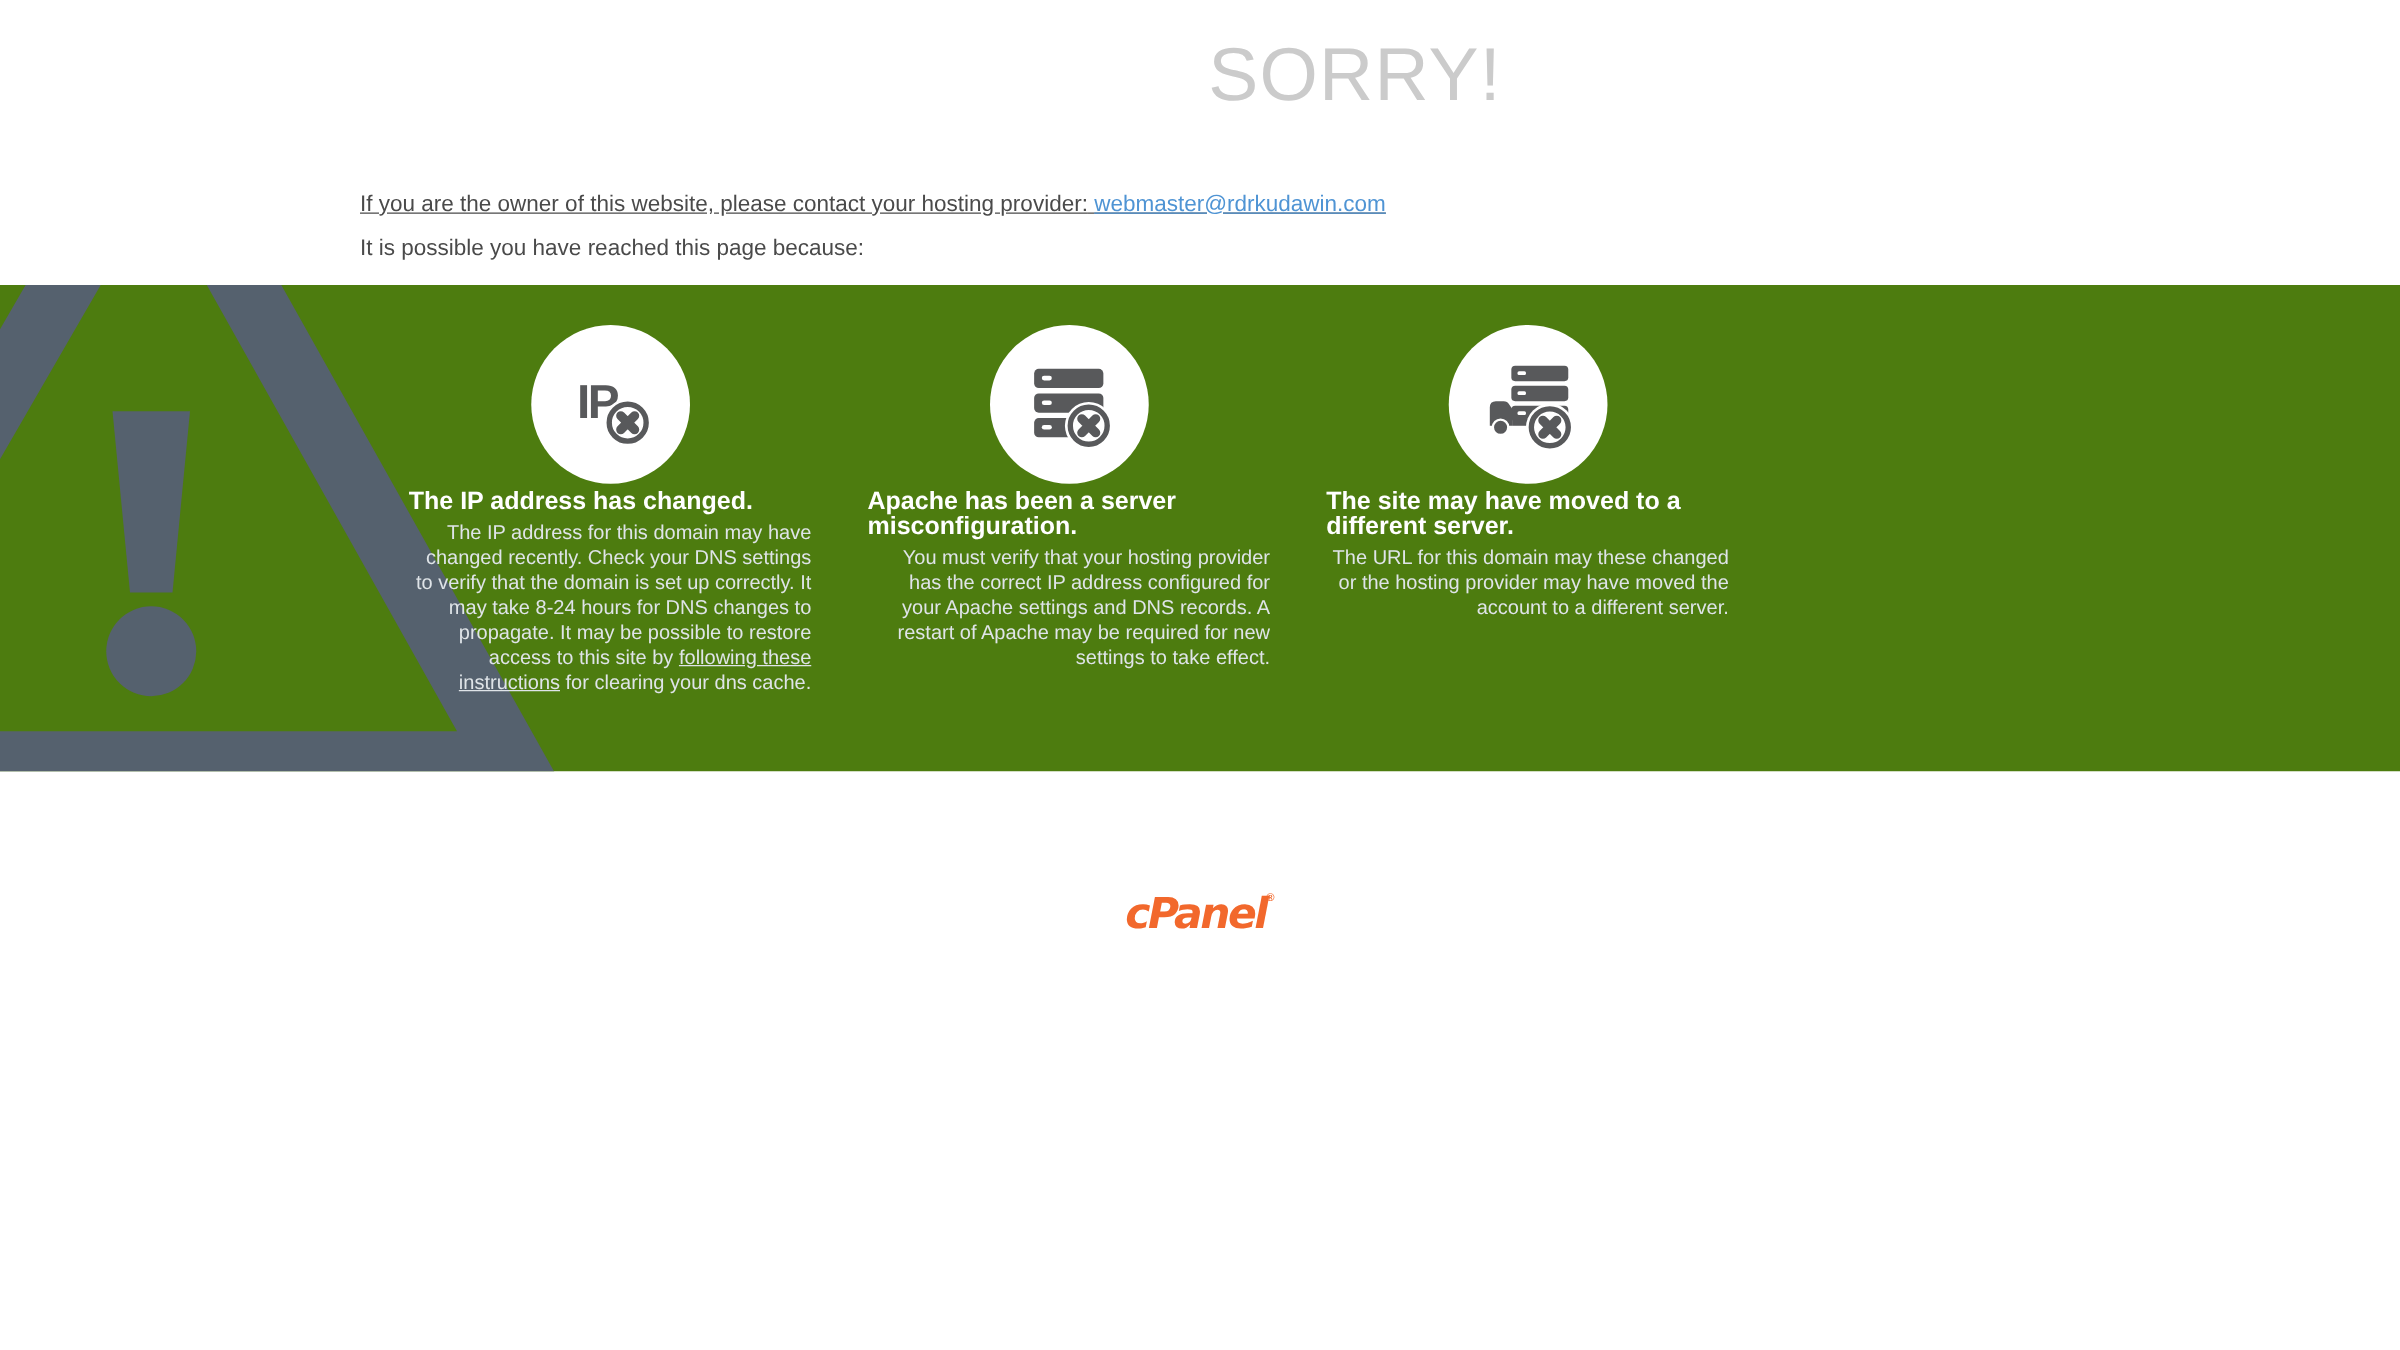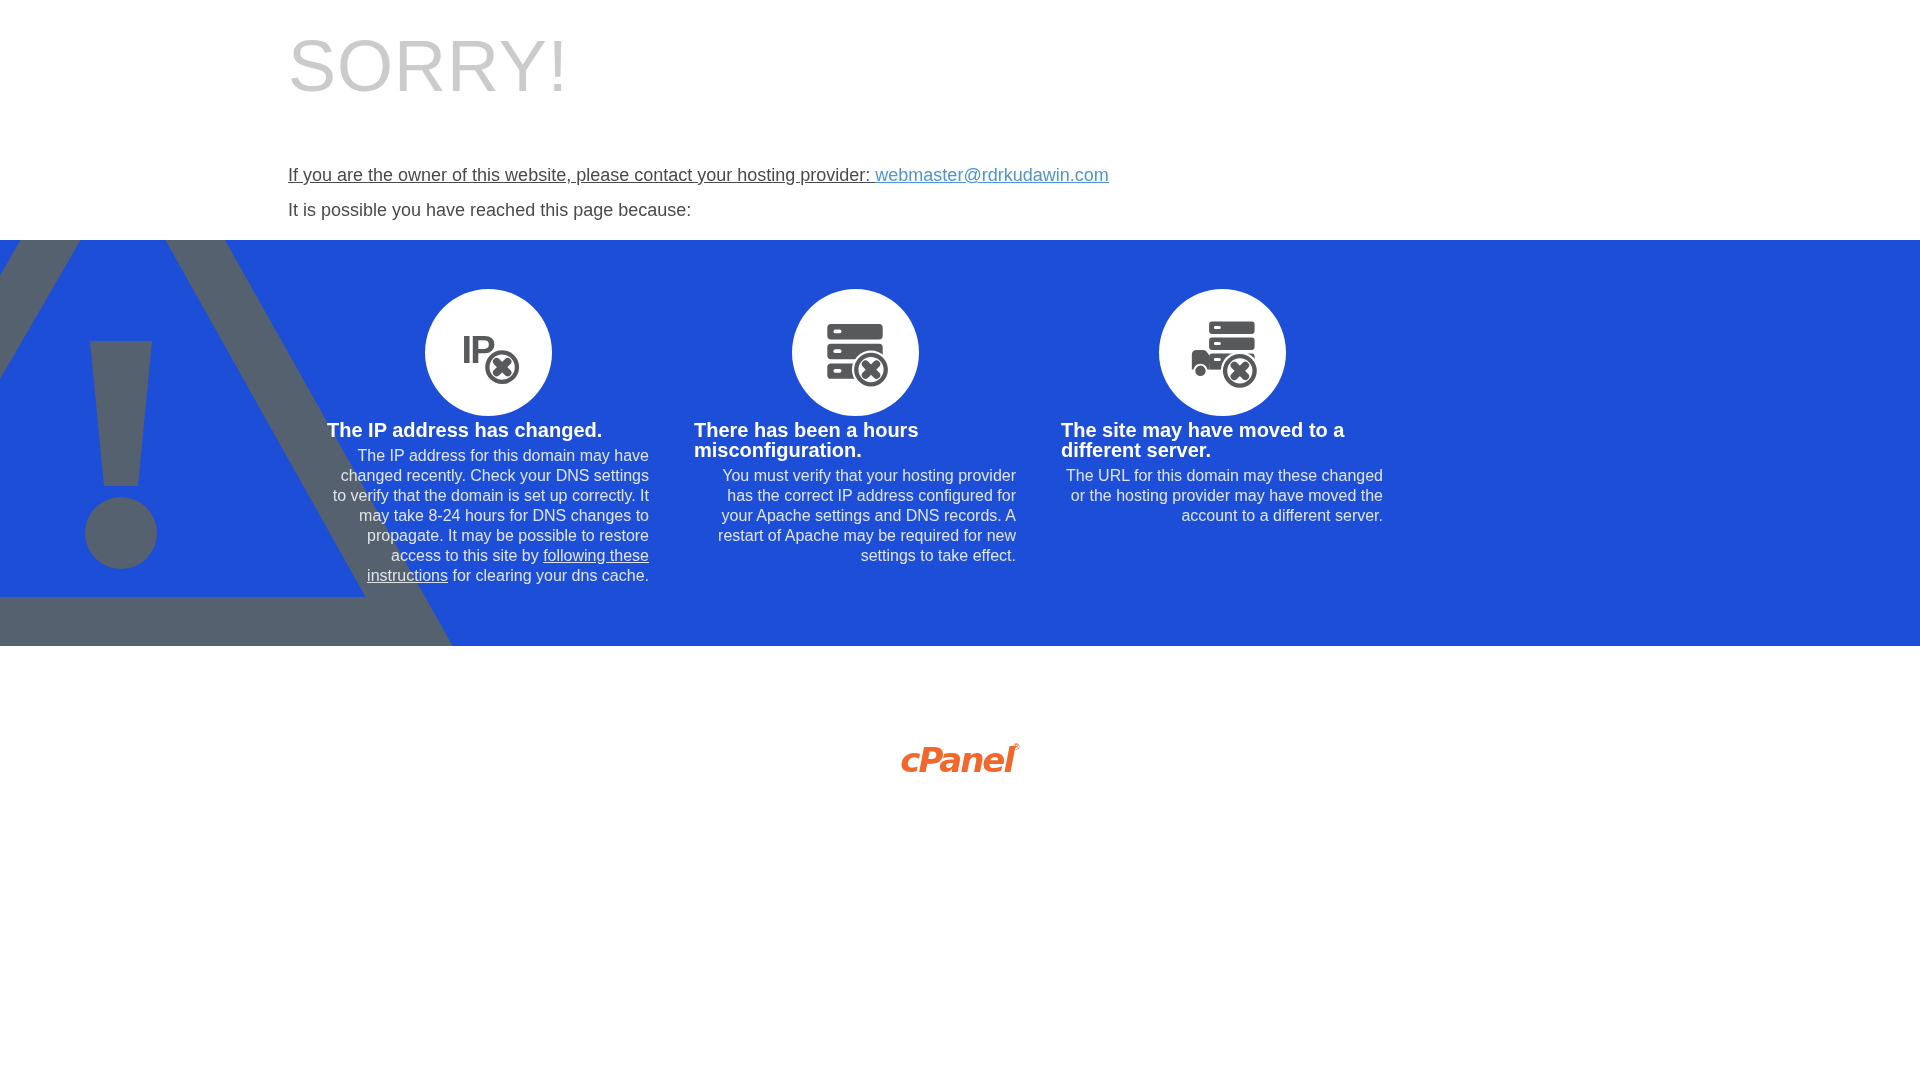--- a/index.html
+++ b/index.html
@@ -12,25 +12,26 @@
     overflow: hidden;
     position: relative;
   }
 
   
   .top-section {
     padding: 30px 40px 18px 288px;
   }
   .top-section h1 {
     margin: 0;
-    font-size: 72px;
+    font-size: 60px;
     line-height: 1;
     font-weight: 400;
     letter-spacing: 1px;
     color: #cbcbcb;
+    text-align: center;
   }
   .contact-line {
     margin: 62px 0 0 0;
     font-size: 18px;
     line-height: 23px;
     color: #4a4a4a;
     text-decoration: underline;
   }
   .email-link {
     color: #4f94d4;
@@ -39,22 +40,22 @@
   .reason-line {
     margin: 12px 0 0 0;
     font-size: 18px;
     line-height: 23px;
     color: #4a4a4a;
   }
 
   
   .band {
     position: relative;
-    background: #1d4ed8;
-    padding: 49px 0 60px 0;
+    background: #4d7c0f;
+    padding: 32px 0 60px 0;
     overflow: hidden;
   }
   .watermark {
     position: absolute;
     left: -200px;
     top: -200px;
     width: 820px;
     height: 820px;
     pointer-events: none;
   }
@@ -175,21 +176,21 @@
             <g fill="#ffffff">
               <rect x="30" y="27" width="13" height="6" rx="3"></rect>
               <rect x="30" y="59" width="13" height="6" rx="3"></rect>
               <rect x="30" y="91" width="13" height="6" rx="3"></rect>
             </g>
             <circle cx="91" cy="92" r="31" fill="#ffffff"></circle>
             <circle cx="91" cy="92" r="24" fill="#ffffff" stroke="#58595b" stroke-width="7"></circle>
             <path d="M82 83 L100 101 M100 83 L82 101" stroke="#58595b" stroke-width="12" stroke-linecap="round"></path>
           </svg>
         </div>
-        <h3>There has been a hours misconfiguration.</h3>
+        <h3>Apache has been a server misconfiguration.</h3>
         <p>You must verify that your hosting provider has the correct IP address configured for your Apache settings and DNS records. A restart of Apache may be required for new settings to take effect.</p>
       </div>
 
       <div class="column">
         <div class="icon-circle">
           <svg viewBox="0 0 130 130" aria-hidden="true">
             <g fill="#58595b">
               <rect x="44" y="14" width="74" height="20" rx="5"></rect>
               <rect x="44" y="40" width="74" height="20" rx="5"></rect>
               <rect x="44" y="66" width="74" height="20" rx="5"></rect>

